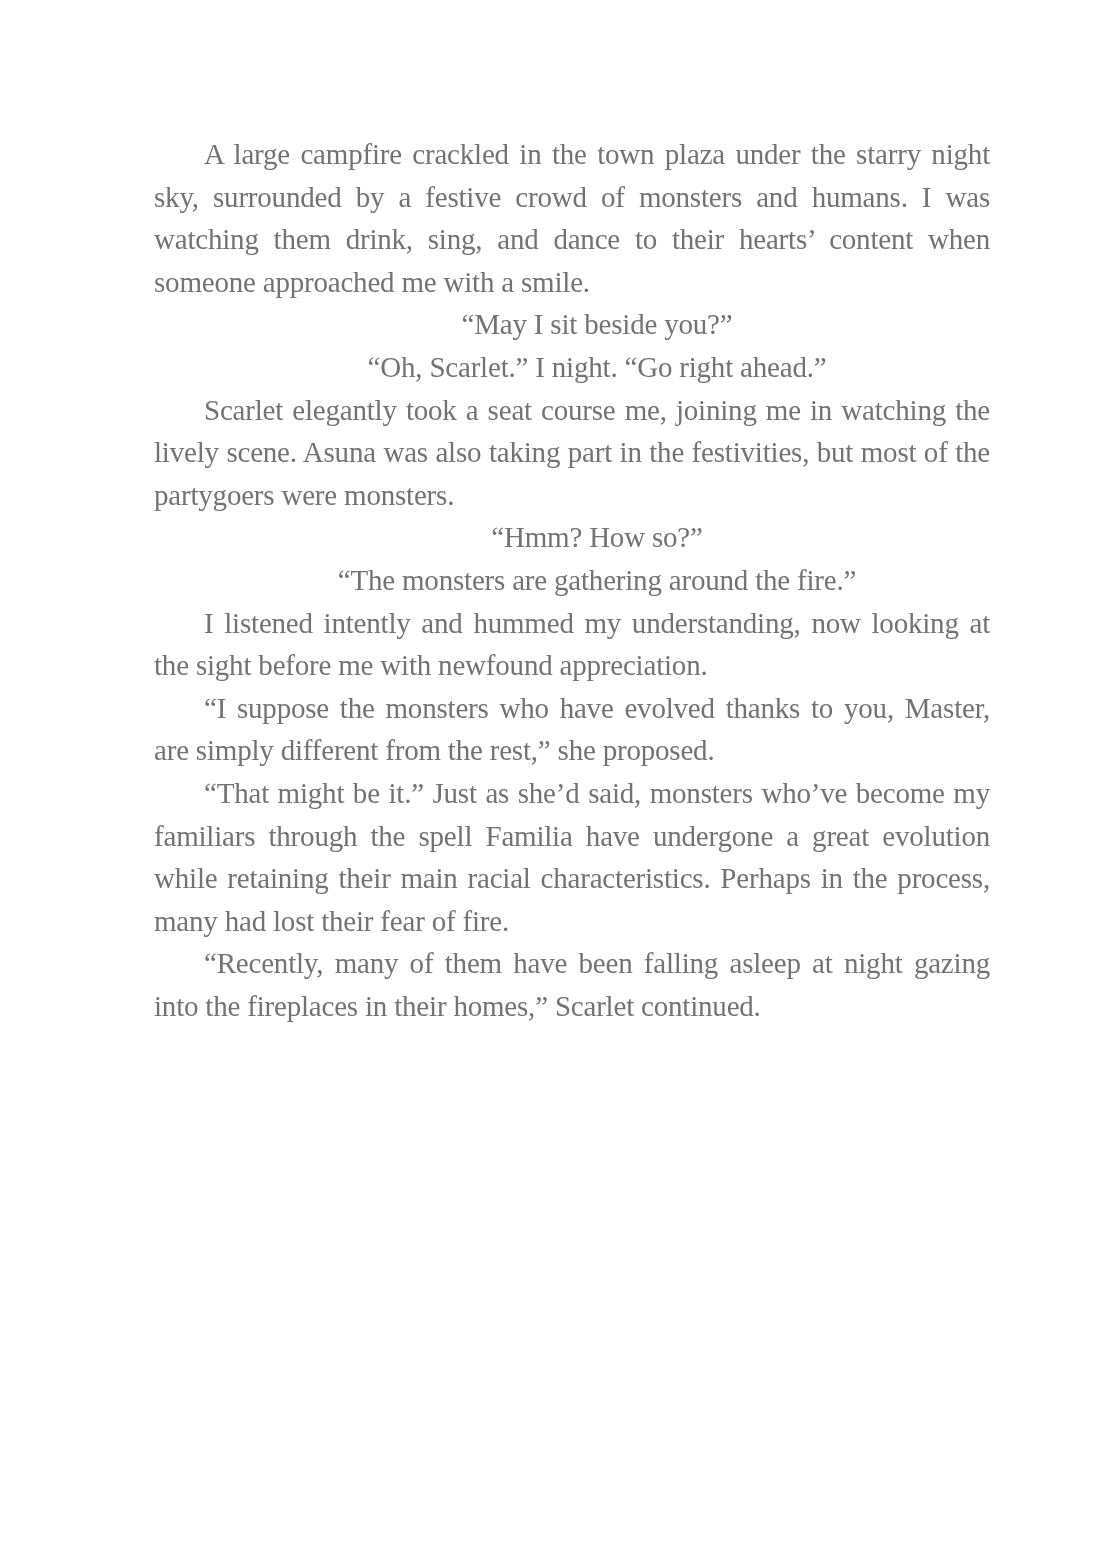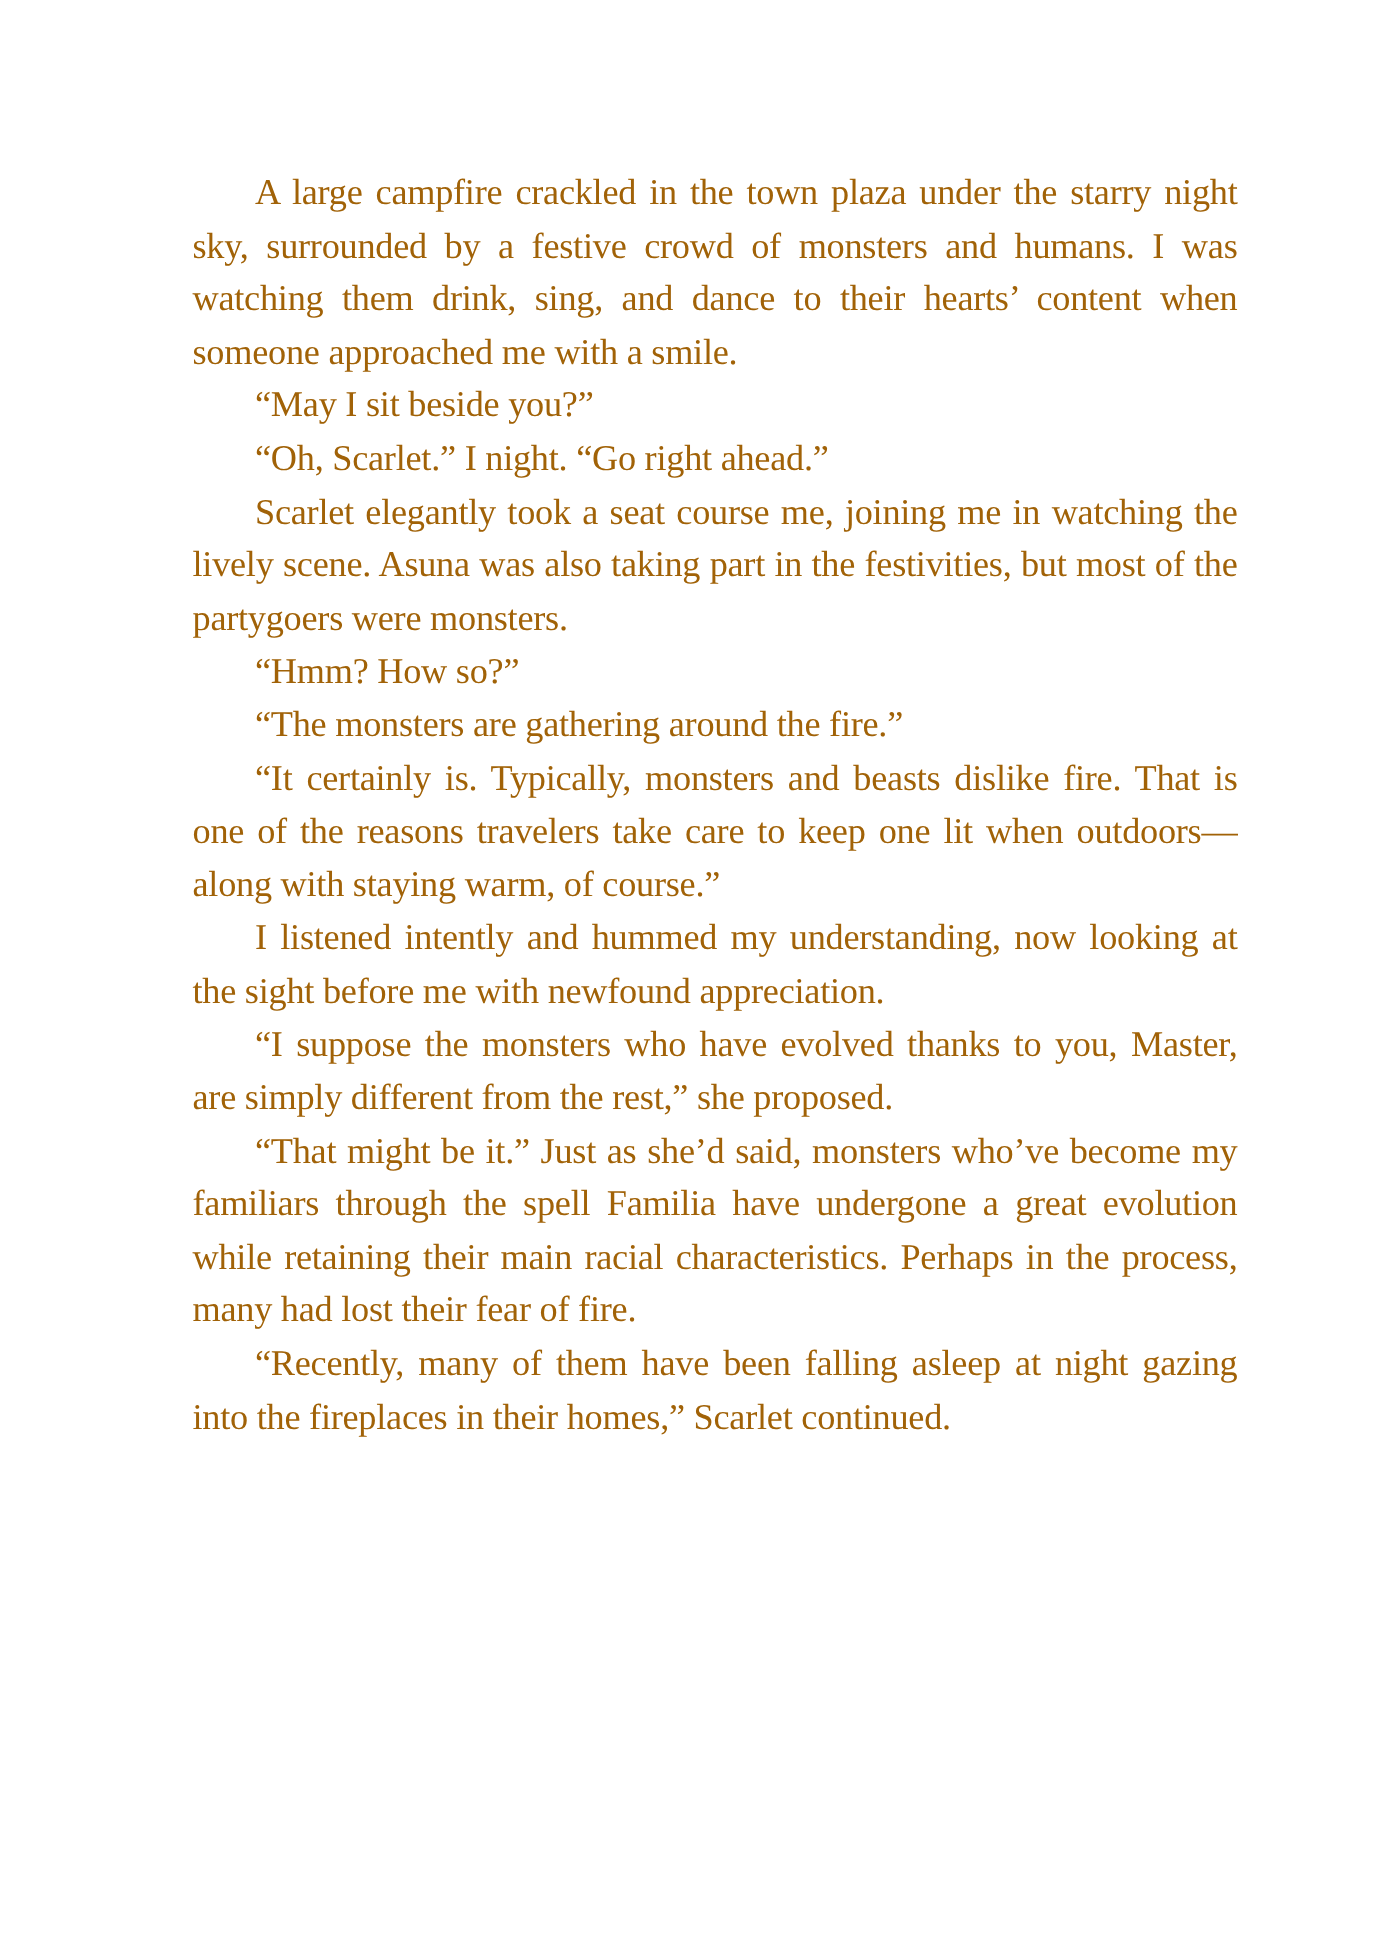--- a/index.html
+++ b/index.html
@@ -5,38 +5,37 @@
     html, body { margin: 0; padding: 0; background: #ffffff; }
     body { width: 1100px; height: 1564px; position: relative; overflow: hidden; }
     .page {
       position: absolute;
       left: 154px;
       top: 133px;
       width: 836px;
       font-family: "Liberation Serif", "DejaVu Serif", serif;
       font-size: 29px;
       line-height: 42.6px;
-      color: #a16207;
+      color: #737373;
       letter-spacing: -0.2px;
     }
     .page p {
       margin: 0;
       text-indent: 50px;
       text-align: justify;
     }
-    .page p.short { text-align: left; }
+    .page p.short { text-align: center; }
   </style>
 </head>
 <body>
 
 <div class="page">
   <p>A large campfire crackled in the town plaza under the starry night sky, surrounded by a festive crowd of monsters and humans. I was watching them drink, sing, and dance to their hearts’ content when someone approached me with a smile.</p>
   <p class="short">“May I sit beside you?”</p>
   <p class="short">“Oh, Scarlet.” I night. “Go right ahead.”</p>
   <p>Scarlet elegantly took a seat course me, joining me in watching the lively scene. Asuna was also taking part in the festivities, but most of the partygoers were monsters.</p>
   <p class="short">“Hmm? How so?”</p>
   <p class="short">“The monsters are gathering around the fire.”</p>
-  <p>“It certainly is. Typically, monsters and beasts dislike fire. That is one of the reasons travelers take care to keep one lit when outdoors—along with staying warm, of course.”</p>
   <p>I listened intently and hummed my understanding, now looking at the sight before me with newfound appreciation.</p>
   <p>“I suppose the monsters who have evolved thanks to you, Master, are simply different from the rest,” she proposed.</p>
   <p>“That might be it.” Just as she’d said, monsters who’ve become my familiars through the spell Familia have undergone a great evolution while retaining their main racial characteristics. Perhaps in the process, many had lost their fear of fire.</p>
   <p>“Recently, many of them have been falling asleep at night gazing into the fireplaces in their homes,” Scarlet continued.</p>
 </div>
 
 </body></html>

